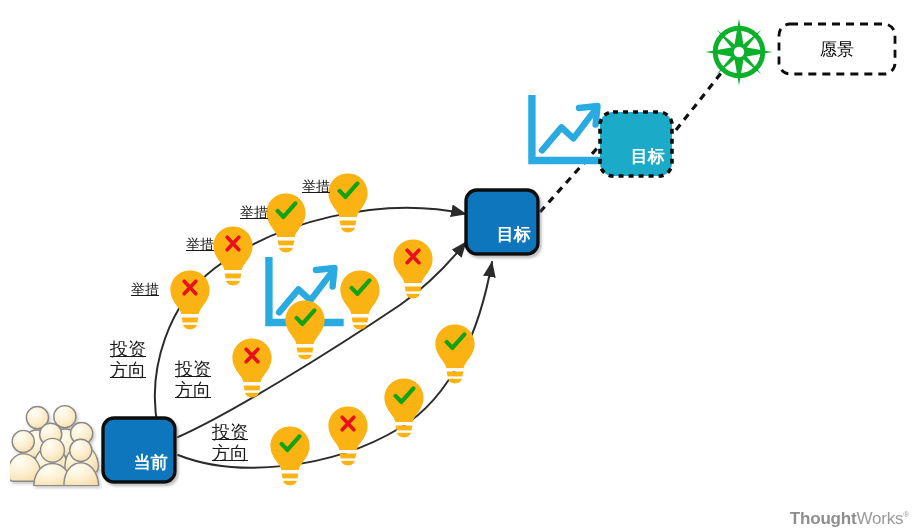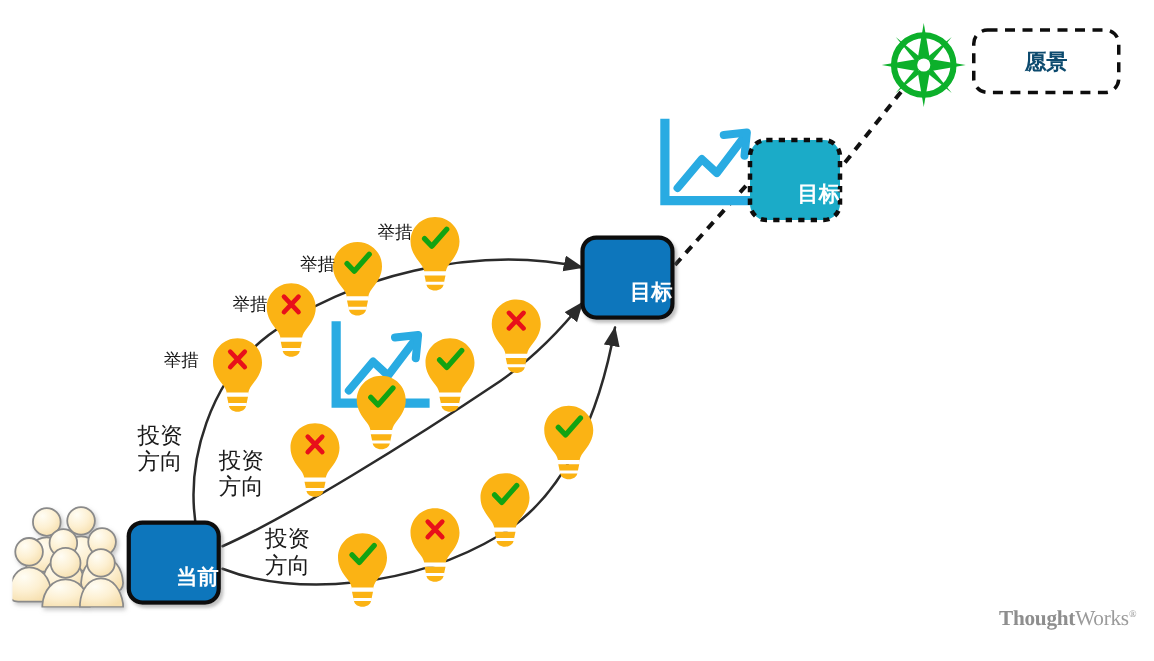--- a/index.html
+++ b/index.html
@@ -4,34 +4,34 @@
 <style>
   html,body{margin:0;padding:0;background:#ffffff;}
   body{
     font-family:"DejaVu Sans","Liberation Sans",sans-serif;
     width:923px;height:529px;overflow:hidden;position:relative;
   }
   #stage{position:relative;width:923px;height:529px;background:#fff;}
   #stage svg.layer{position:absolute;left:0;top:0;width:923px;height:529px;}
   .lbl{
     position:absolute;font-size:14px;line-height:17px;color:#1a1a1a;
-    font-weight:400;white-space:pre;text-align:center;
+    font-weight:400;white-space:pre;text-align:center;text-decoration:underline;
   }
   .lbl.two{line-height:21px;font-size:18px;}
   .boxtxt{
     position:absolute;color:#ffffff;font-size:17px;line-height:22px;
-    font-weight:700;text-align:right;white-space:pre;
+    font-weight:700;text-align:center;white-space:pre;
   }
   .vistxt{
-    position:absolute;color:#0c4a6e;font-size:17px;font-weight:700;
+    position:absolute;color:#000000;font-size:17px;font-weight:400;
     text-align:center;white-space:pre;
   }
   #tw-logo{
-    position:absolute;right:14px;bottom:24px;
-    font-family:Liberation Serif, serif;
+    position:absolute;right:14px;bottom:0;
+    font-family:Liberation Sans, sans-serif;
     font-size:17px;color:#9b9b9b;letter-spacing:-0.2px;white-space:nowrap;margin-top:32px;
   }
   #tw-logo b{font-weight:700;color:#8e8e8e;}
   #tw-logo .reg{font-size:8px;vertical-align:super;}
 </style>
 </head>
 <body>
 
 <div id="stage">
 

